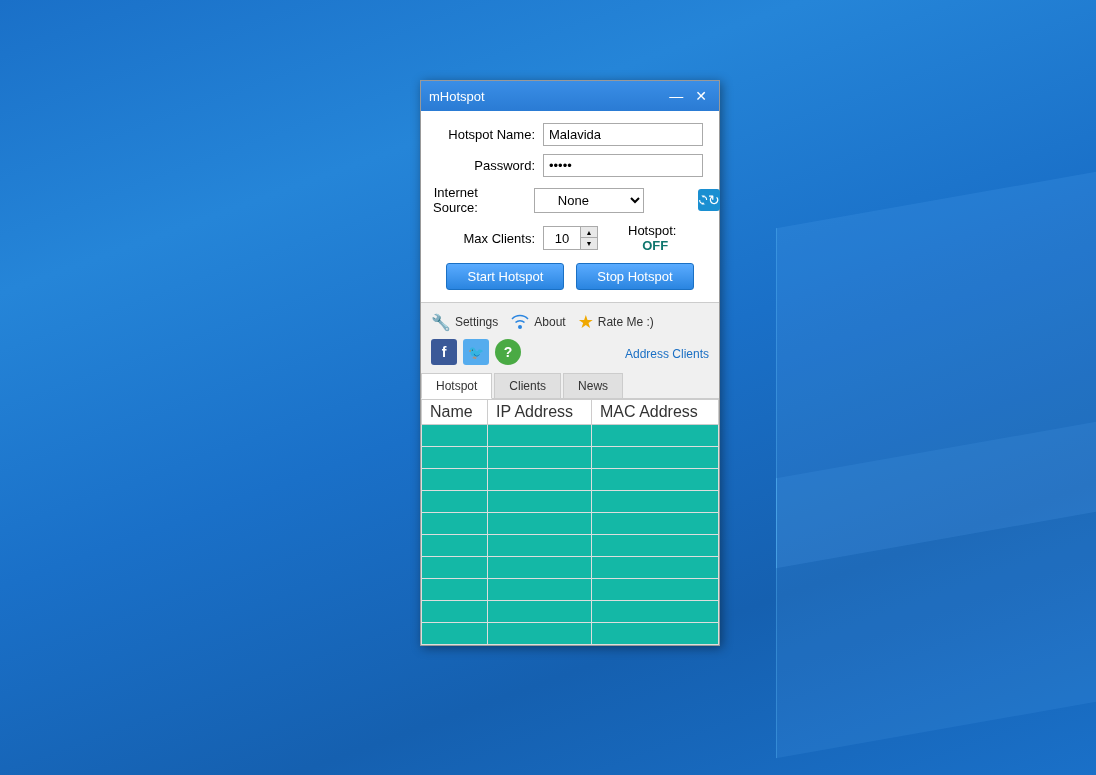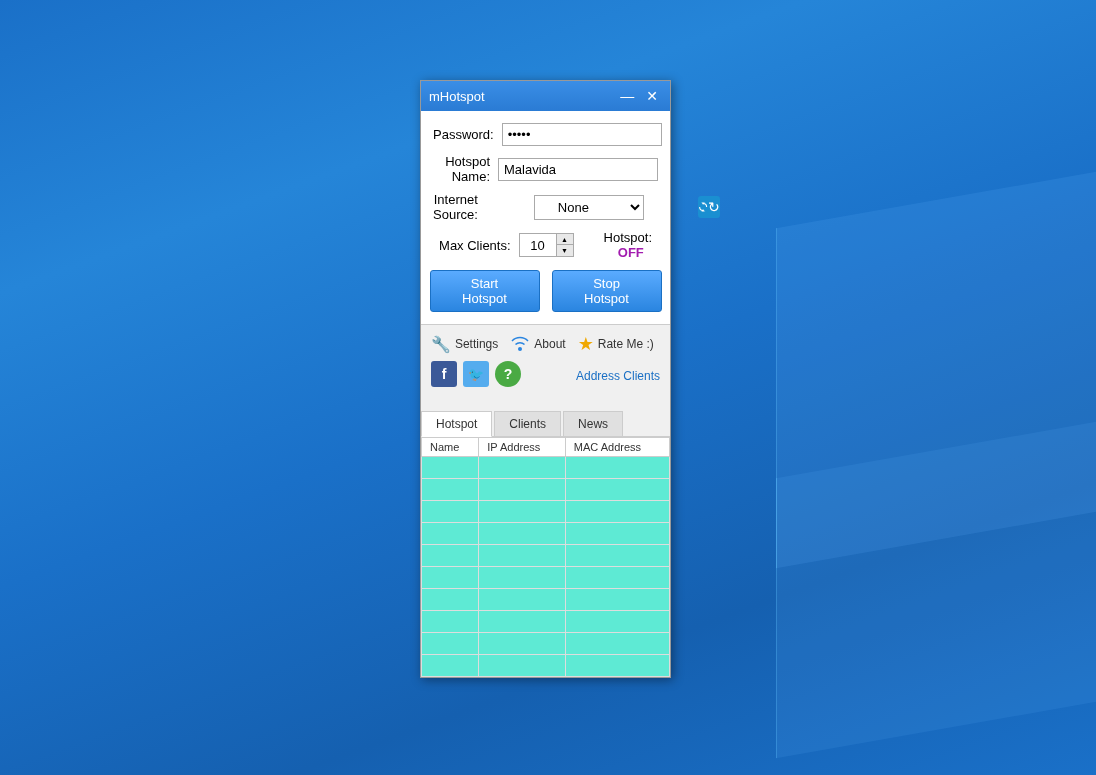--- a/index.html
+++ b/index.html
@@ -38,21 +38,21 @@
       background: rgba(100, 180, 255, 0.12);
       transform: skewY(-10deg);
       border-left: 1px solid rgba(100,200,255,0.3);
     }
 
     
     .window {
       position: absolute;
       left: 420px;
       top: 80px;
-      width: 251px;
+      width: 300px;
       background: #f0f0f0;
       border: 1px solid #999;
       box-shadow: 2px 2px 10px rgba(0,0,0,0.4);
     }
 
     
     .title-bar {
       background: linear-gradient(to bottom, #3a8ee6, #2a7bd4);
       height: 30px;
       display: flex;
@@ -202,21 +202,21 @@
       font-size: 13px;
       flex-direction: column;
     }
 
     .hotspot-label {
       margin-right: 6px;
       color: #000;
     }
 
     .hotspot-off {
-      color: #a21caf;
+      color: #0f766e;
       font-weight: bold;
       font-size: 13px;
     }
 
     .buttons-row {
       display: flex;
       gap: 12px;
       justify-content: center;
     }
 
@@ -316,21 +316,20 @@
       display: flex;
       align-items: center;
       justify-content: space-between;
     }
 
     
     .tabs-bar {
       display: flex;
       background: #f0f0f0;
       border-bottom: 1px solid #ccc;
-      margin-top: 16px;
     }
 
     .tab {
       padding: 5px 14px;
       font-size: 12px;
       cursor: pointer;
       border: 1px solid #ccc;
       border-bottom: none;
       background: #e0e0e0;
       margin-right: 2px;
@@ -341,22 +340,22 @@
       background: white;
       border-bottom: 1px solid white;
       margin-bottom: -1px;
       z-index: 1;
     }
 
     
     .clients-table {
       width: 100%;
       border-collapse: collapse;
-      font-size: 11px;
-      background: #5eead4;
+      font-size: 16px;
+      background: #14b8a6;
     }
 
     .clients-table th {
       text-align: left;
       padding: 3px 8px;
       border: 1px solid #ccc;
       font-weight: normal;
       background: white;
       color: #333;
     }
@@ -384,27 +383,27 @@
     <span>mHotspot</span>
     <div class="title-bar-controls">
       <button class="title-btn">—</button>
       <button class="title-btn">✕</button>
     </div>
   </div>
 
   <div class="window-content">
 
     <div class="form-row">
+      <label class="form-label">Hotspot Name:</label>
+      <input class="form-input" type="text" value="Malavida" style="">
+    </div>
+
+    <div class="form-row">
       <label class="form-label">Password:</label>
       <input class="form-input" type="password" value="12345" style="">
-    </div>
-
-    <div class="form-row">
-      <label class="form-label">Hotspot Name:</label>
-      <input class="form-input" type="text" value="Malavida" style="">
     </div>
 
 
     <div class="form-row internet-source-row">
       <label class="form-label">Internet Source:</label>
       <select class="source-select">
         <option>None</option>
         <option>Wi-Fi</option>
         <option>Ethernet</option>
       </select>

